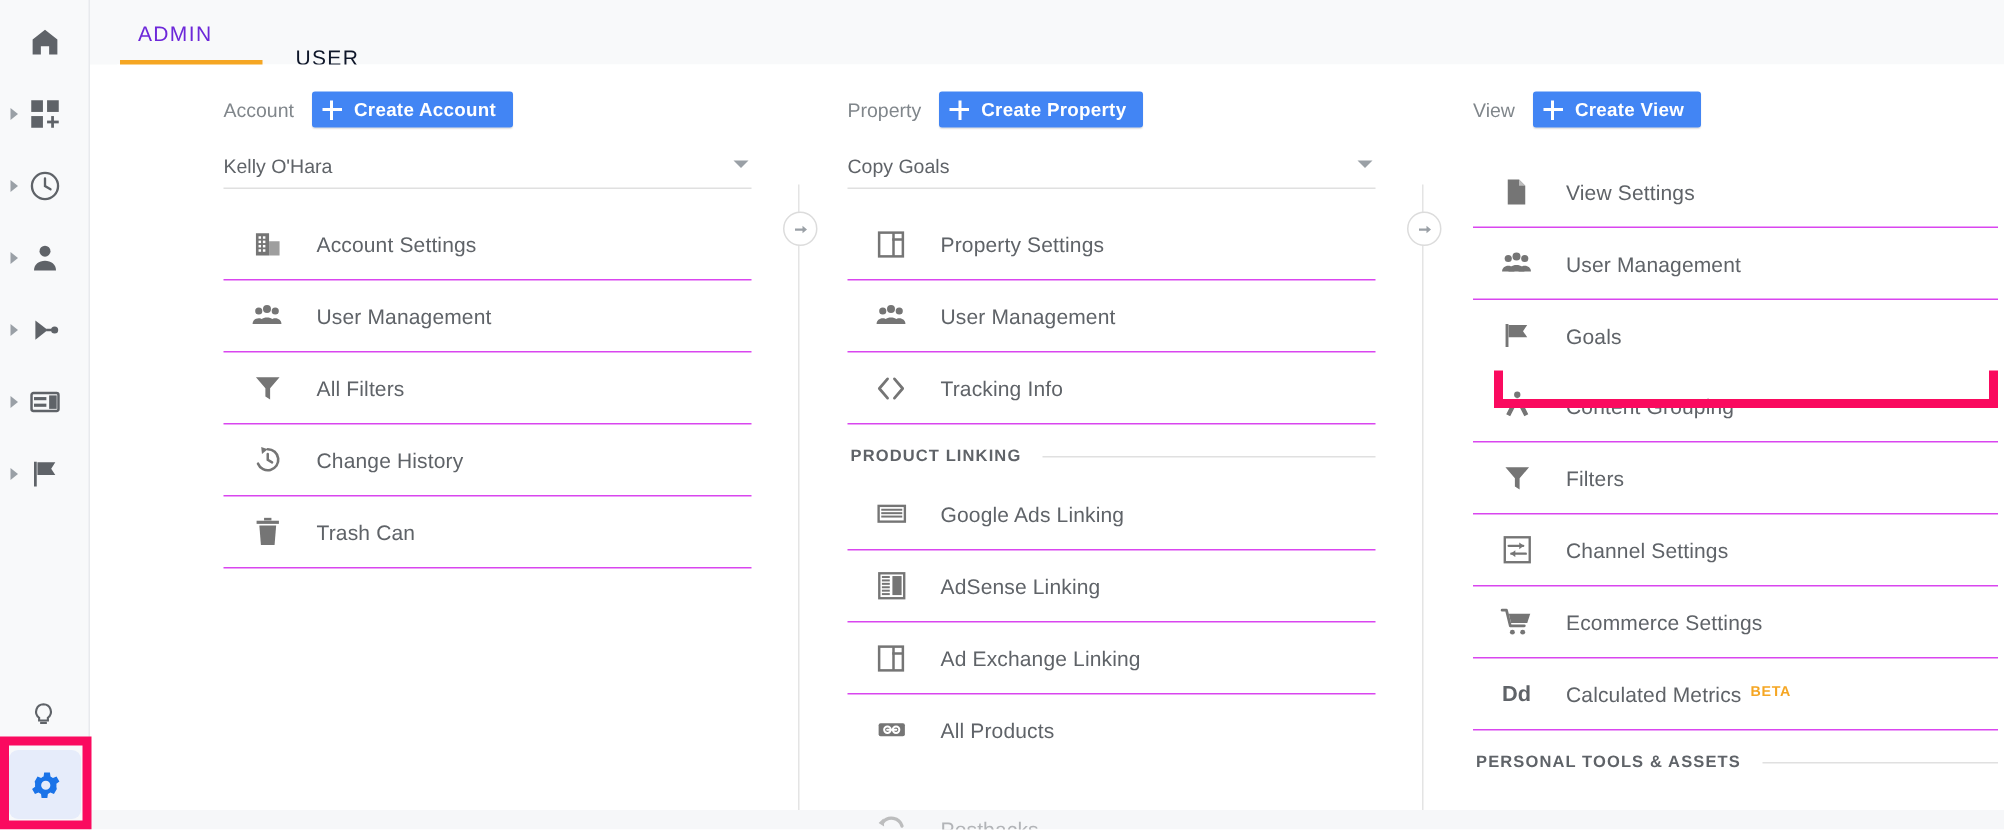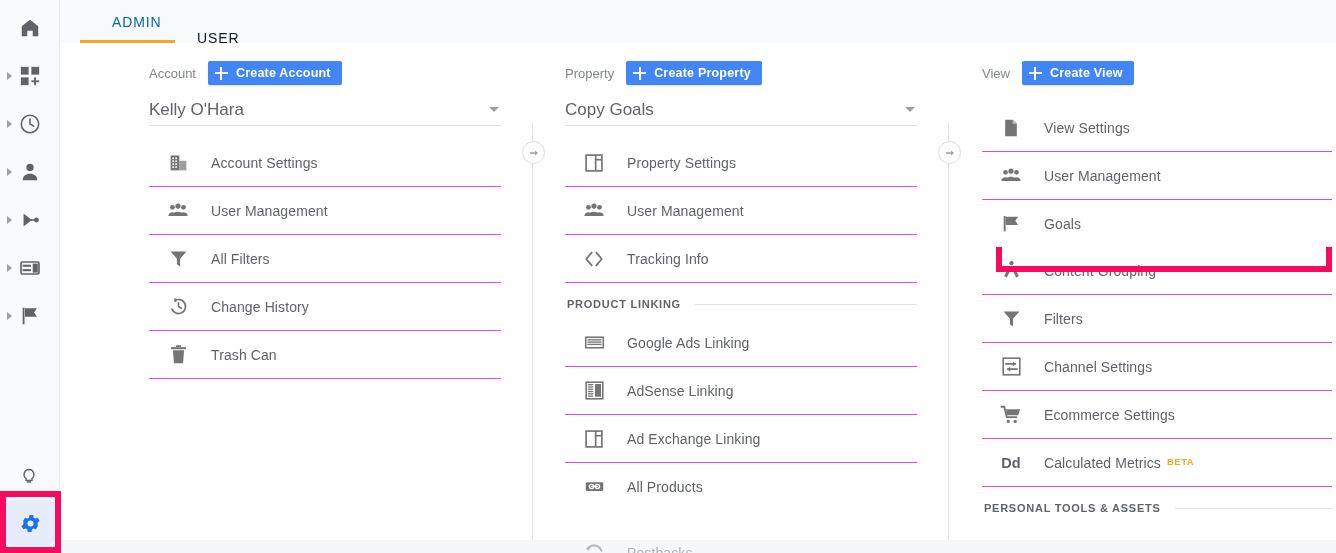--- a/index.html
+++ b/index.html
@@ -65,21 +65,21 @@
     position: absolute; left: 60px; top: 0; width: 1276px; height: 43px;
     background: #f8f9fa;
     box-sizing: border-box;
   }
   .tab {
     position: absolute; top: 0; height: 43px;
     display: flex; align-items: center;
     font-size: 14px; letter-spacing: .9px;
     font-weight: 500;
   }
-  .tab.active { color: #0369a1; left: 52px; }
+  .tab.active { color: #6d28d9; left: 32px; }
   .tab.inactive { color: #0f172a; left: 137px; margin-top: 16px; }
   .tab-underline {
     position: absolute; left: 80px; top: 40px; width: 95px; height: 3px;
     background: #f5a623;
     z-index: 5;
   }
 
   
   .sheet {
     position: absolute; left: 78px; top: 43px; width: 1258px; height: 497px;
@@ -123,21 +123,21 @@
   .create-btn .plus:after { top:0; left:5.5px; height:13px; width:2px; }
 
   .selector {
     position: relative;
     height: 30px;
     border-bottom: 1px solid #e0e0e0;
     display: flex; align-items: center;
     margin-top: 4px;
     cursor: pointer;
   }
-  .selector-text { font-size: 17px; color: #5f6368; }
+  .selector-text { font-size: 13px; color: #5f6368; }
   .selector-caret {
     position: absolute; right: 2px; top: 12px;
     width: 0; height: 0;
     border-top: 5px solid #9aa0a6;
     border-left: 5px solid transparent;
     border-right: 5px solid transparent;
   }
 
   .menu { margin-top: 13px; }
   .row {

